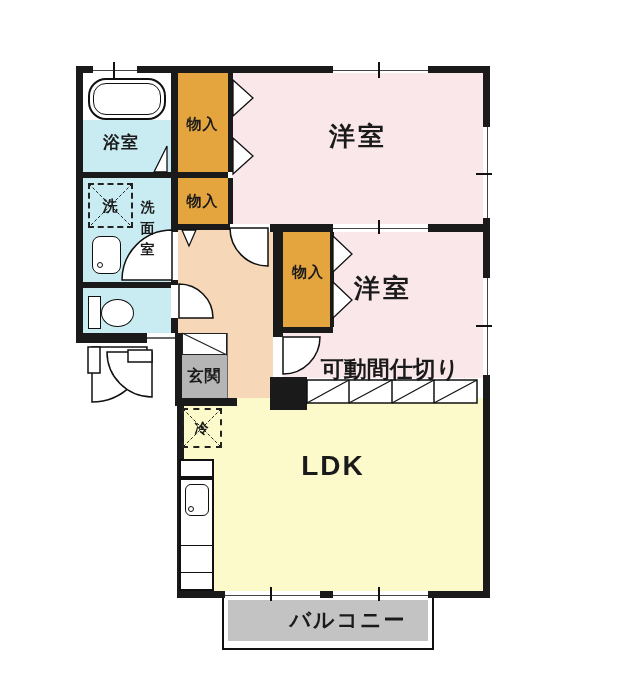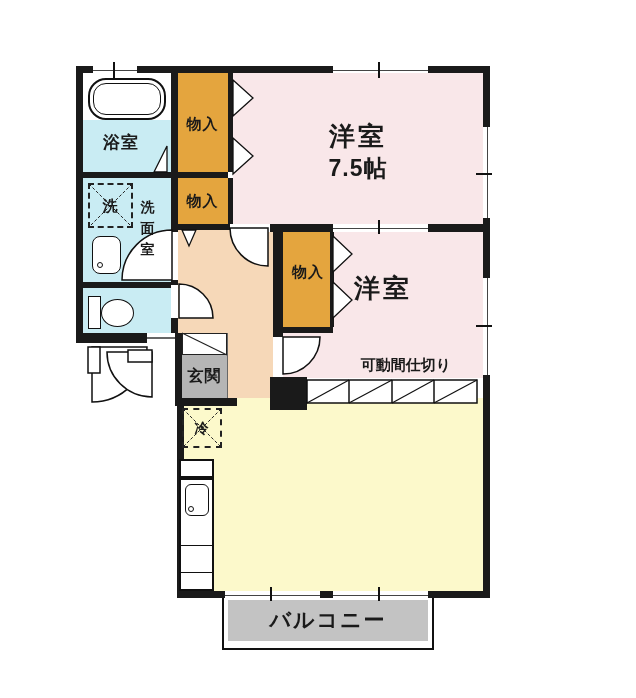--- a/index.html
+++ b/index.html
@@ -176,25 +176,25 @@
   <div class="abs" style="left:188px;top:506px;width:6px;height:6px;border:1.5px solid #111;border-radius:50%;box-sizing:border-box;background:#fff;"></div>
 
   <div class="abs lbl" style="left:91px;top:133px;width:60px;font-size:17px;">浴室</div>
   <div class="abs lbl" style="left:88px;top:197px;width:45px;font-size:15px;">洗</div>
   <div class="abs lbl" style="left:139px;top:197px;width:17px;font-size:14px;line-height:1.5;word-break:break-all;letter-spacing:0;">洗面室</div>
   <div class="abs lbl" style="left:177px;top:115px;width:51px;font-size:15px;">物入</div>
   <div class="abs lbl" style="left:177px;top:192px;width:51px;font-size:15px;">物入</div>
   <div class="abs lbl" style="left:283px;top:263px;width:50px;font-size:15px;">物入</div>
 
   <div class="abs lbl" style="left:233px;top:122px;width:250px;font-size:26px;letter-spacing:3px;">洋室</div>
-  <div class="abs lbl" style="left:233px;top:155px;width:250px;font-size:23px;">7.5帖</div>
 
   <div class="abs lbl" style="left:283px;top:274px;width:200px;font-size:26px;letter-spacing:3px;">洋室</div>
 
-  <div class="abs lbl" style="left:316px;top:356px;width:180px;font-size:15px;letter-spacing:0;">可動間仕切り</div>
+  <div class="abs lbl" style="left:300px;top:356px;width:180px;font-size:23px;letter-spacing:0;">可動間仕切り</div>
 
   <div class="abs lbl" style="left:182px;top:367px;width:45px;font-size:16px;">玄関</div>
   <div class="abs lbl" style="left:182px;top:420px;width:40px;font-size:14px;">冷</div>
 
-
-  <div class="abs lbl" style="left:228px;top:608px;width:200px;font-size:21px;letter-spacing:2px;">バルコニー</div>
+  <div class="abs lbl" style="left:183px;top:450px;width:300px;font-size:28px;letter-spacing:2px;">LDK</div>
+
+  <div class="abs lbl" style="left:228px;top:608px;width:200px;font-size:21px;letter-spacing:2px;padding-left:20px;">バルコニー</div>
 
 </div>
 
 </body></html>

